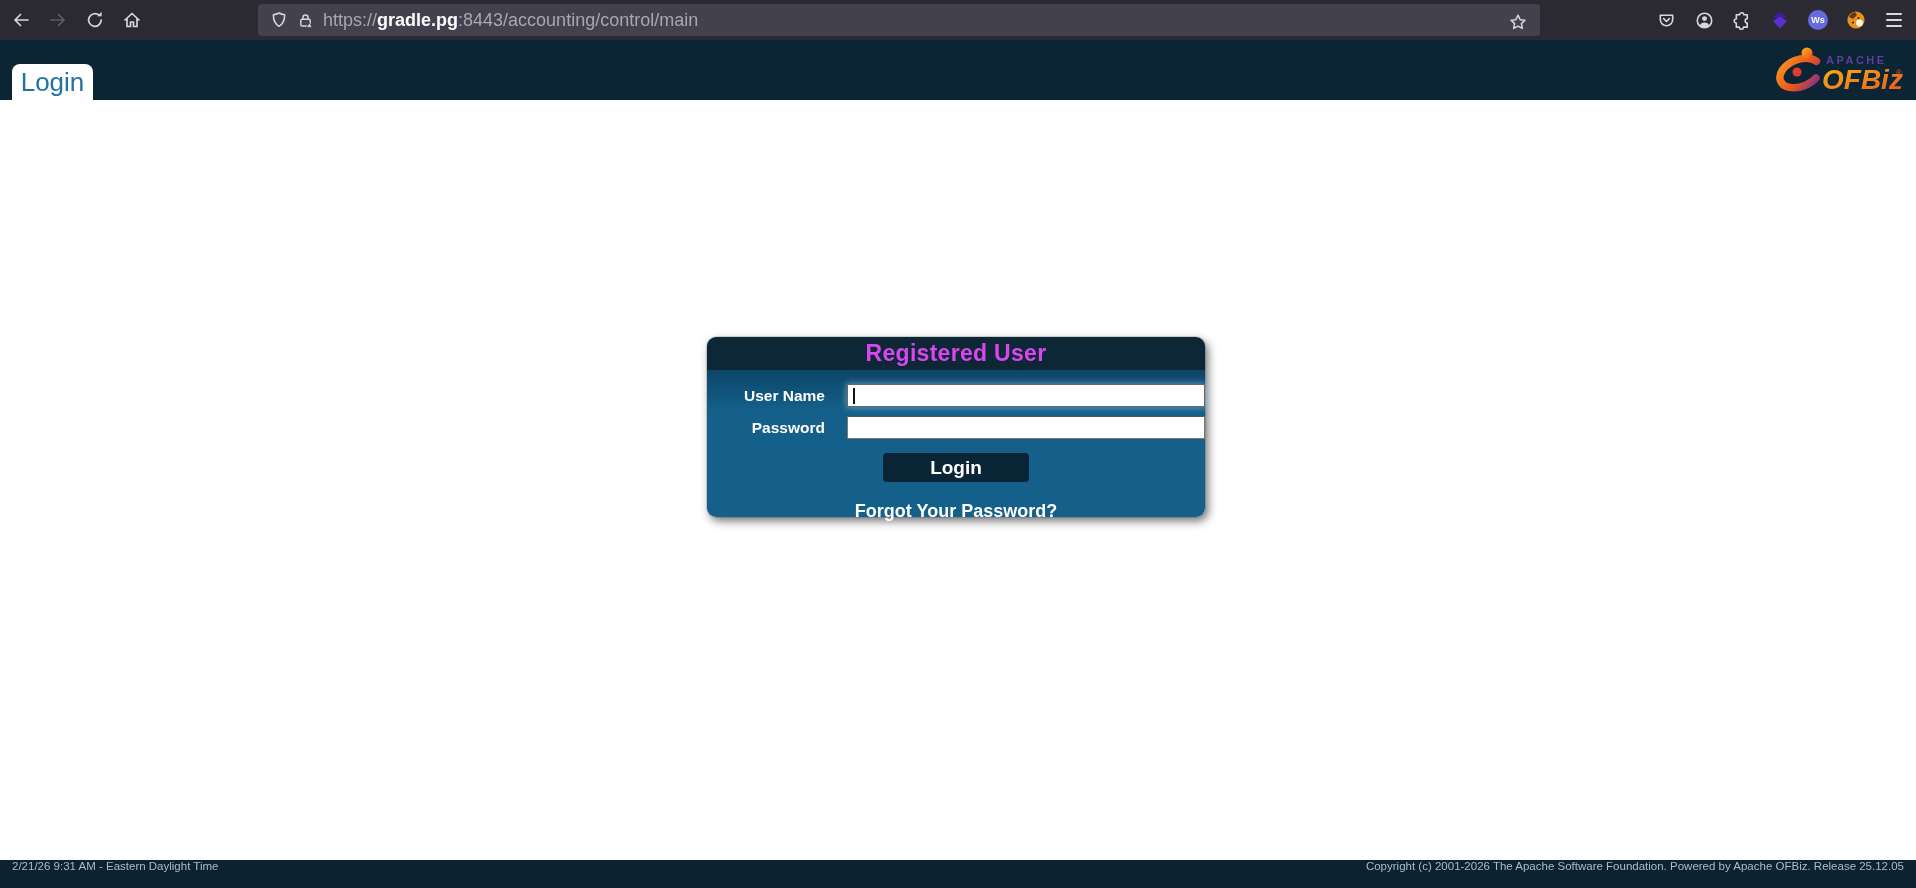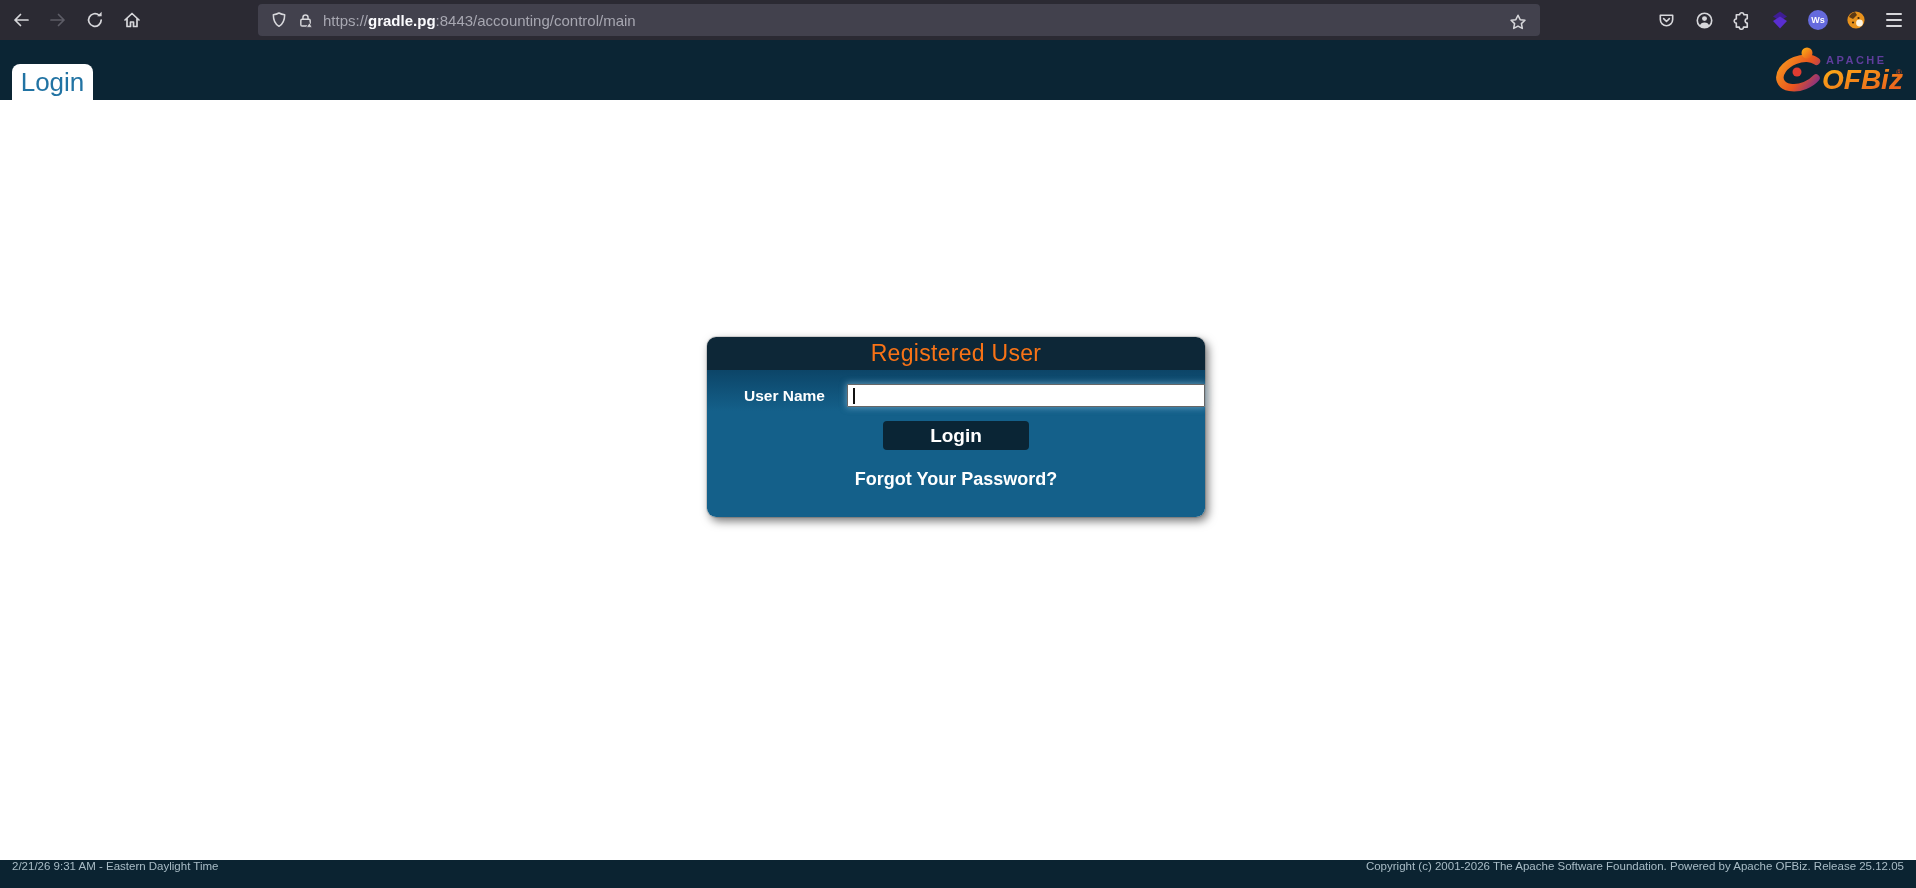--- a/index.html
+++ b/index.html
@@ -21,21 +21,21 @@
   .tb-btn svg { display:block; }
   .icon-stroke { stroke:#d7d7db; stroke-width:1.7; fill:none; stroke-linecap:round; stroke-linejoin:round; }
   .icon-stroke.dim { stroke:#5d5c66; }
 
   .url-bar {
     position:absolute; left:258px; top:4px; width:1282px; height:32px;
     background:#42414d; border-radius:4px; display:flex; align-items:center;
     padding:0 12px;
   }
   .url-bar .sep { width:9px; }
-  .url-text { font-size:15px; color:#a7a7b1; white-space:nowrap; overflow:hidden; }
+  .url-text { font-size:18px; color:#a7a7b1; white-space:nowrap; overflow:hidden; }
   .url-text .host { color:#fbfbfe; font-weight:bold; }
   .star-btn { position:absolute; right:6px; top:2px; }
 
   .right-group { position:absolute; right:6px; top:4px; display:flex; align-items:flex-end; gap:6px; }
   .badge-circle {
     width:20px; height:20px; border-radius:50%; display:flex; align-items:center;
     justify-content:center; font-size:9px; font-weight:bold; color:#fff;
   }
   .ws-badge { background:#656add; }
   .hamburger { display:flex; flex-direction:column; gap:4px; }
@@ -58,21 +58,21 @@
   .page-body { position:absolute; top:100px; left:0; width:100%; height:760px; background:#ffffff; }
 
   .login-box {
     position:absolute; left:707px; top:237px; width:498px;
     border-radius:9px;
     box-shadow:3px 4px 10px rgba(0,0,0,0.55), 0 0 0 1px rgba(0,0,0,0.12);
   }
   .box-header {
     height:33px; background:#0d2737; border-radius:9px 9px 0 0;
     display:flex; align-items:center; justify-content:center;
-    color:#f97316; font-size:23px; font-weight:normal; letter-spacing:0.3px;
+    color:#d946ef; font-size:23px; font-weight:bold; letter-spacing:0.3px;
   }
   .box-body {
     height:147px; border-radius:0 0 9px 9px; padding-top:14px;
     background:linear-gradient(180deg, #0c4568 0%, #14608a 28%, #14608a 100%);
   }
   .form-row { display:flex; align-items:center; margin-bottom:9px;gap:12px; }
   .form-label {
     width:131px; padding-right:10px; text-align:right;
     color:#ffffff; font-size:15.5px; font-weight:bold;
   }
@@ -232,20 +232,26 @@
     <div class="login-box">
       <div class="box-header">Registered User</div>
       <div class="box-body">
         <div class="form-row">
           <div class="form-label">User Name</div>
           <div class="field-wrap">
             <input class="text-input focused" type="text" value="" style="">
             <div class="caret"></div>
           </div>
         </div>
+        <div class="form-row">
+          <div class="form-label">Password</div>
+          <div class="field-wrap">
+            <input class="text-input" type="password" value="" style="">
+          </div>
+        </div>
         <button class="login-button">Login</button>
         <a class="forgot-link">Forgot Your Password?</a>
       </div>
     </div>
   </div>
 
   <div class="app-footer">
     <span>2/21/26 9:31 AM - Eastern Daylight Time</span>
     <span>Copyright (c) 2001-2026 The Apache Software Foundation. Powered by Apache OFBiz. Release 25.12.05</span>
   </div>

